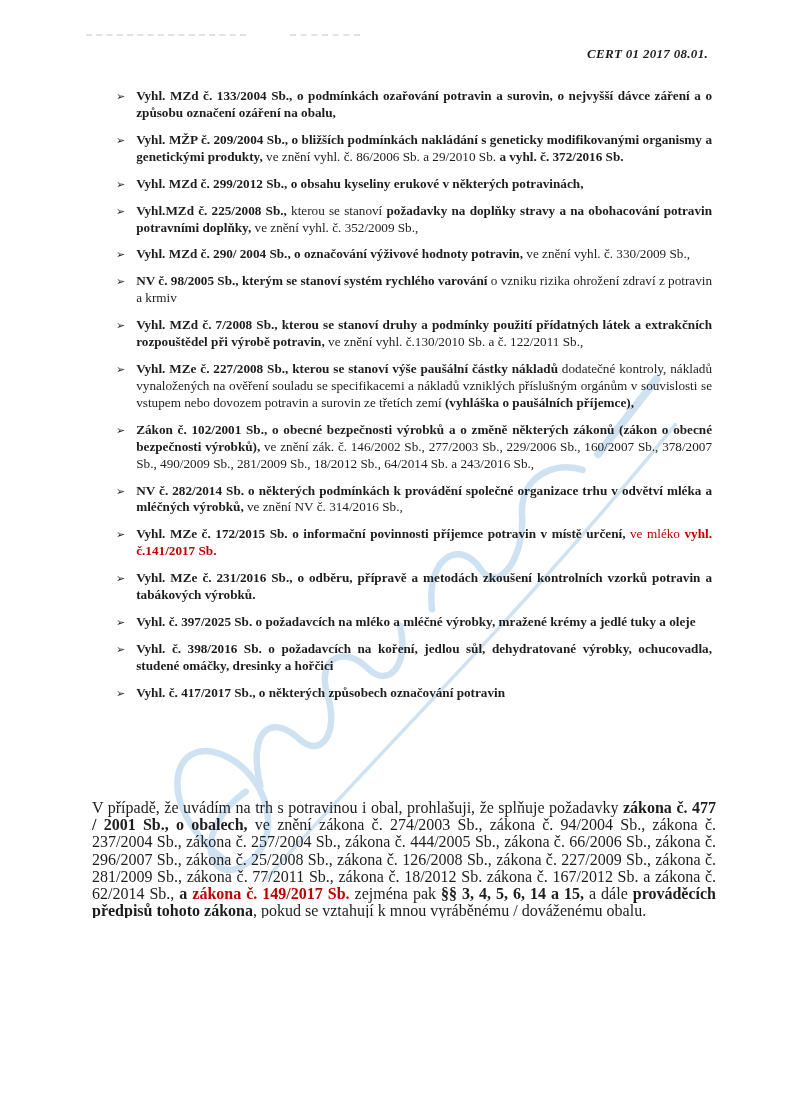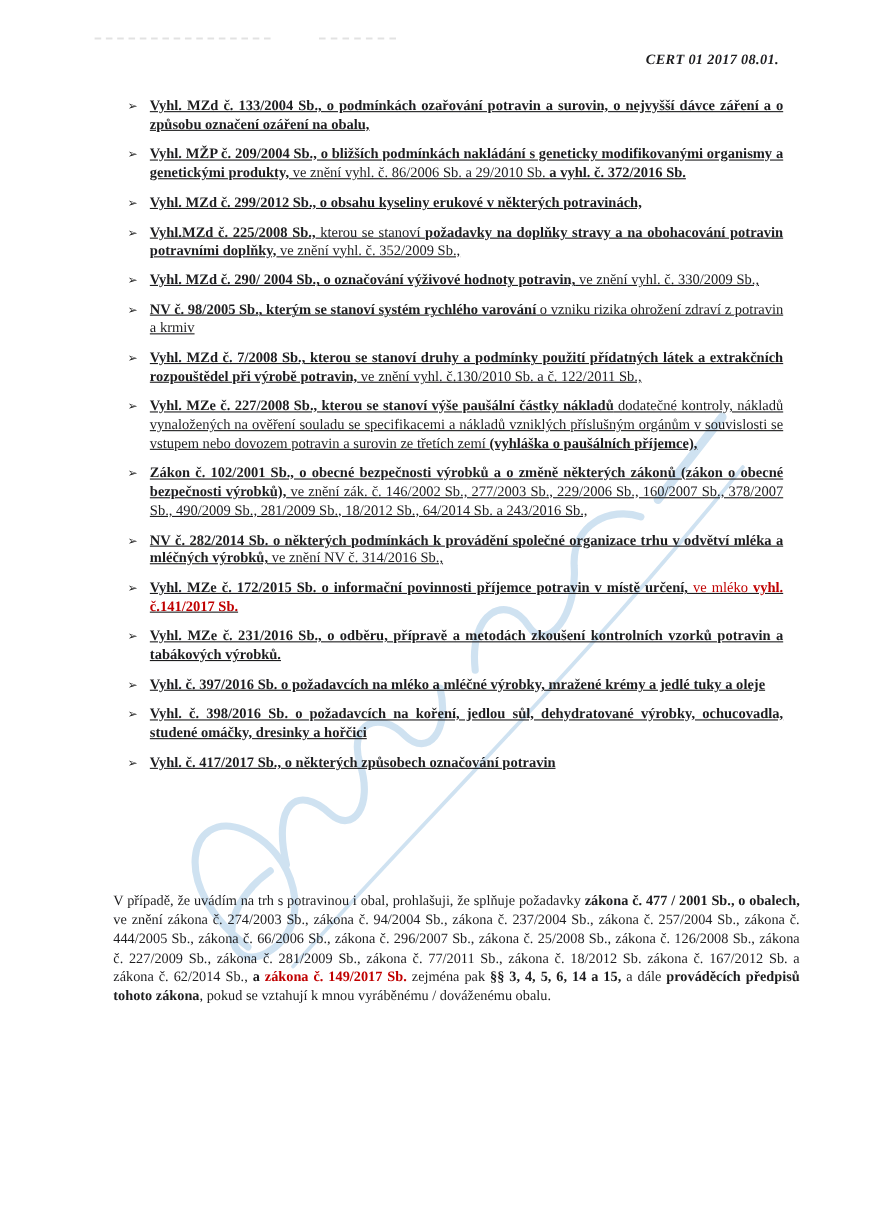--- a/index.html
+++ b/index.html
@@ -17,26 +17,26 @@
   .watermark{
     position:absolute;left:30px;top:260px;width:740px;height:700px;
     pointer-events:none;opacity:.55;
   }
   .reglist{position:absolute;top:88px;left:116px;width:596px;margin:0;padding:0;list-style:none;}
   .item{display:flex;gap:11px;margin-bottom:10px;}
   .bullet{
     flex:0 0 auto;font-family:"DejaVu Sans",sans-serif;
     font-size:11px;line-height:17px;color:#222;
   }
-  .itext{flex:1;font-size:13.2px;line-height:16.9px;text-align:justify;text-decoration:underline;}
+  .itext{flex:1;font-size:13.2px;line-height:16.9px;text-align:justify;}
   .b{font-weight:bold;}
   .r{color:var(--red,#c00000);}
   .decl{
-    position:absolute;top:795px;left:88px;width:624px;margin:15px;
-    font-size:13px;line-height:17.2px;text-align:justify;
+    position:absolute;top:795px;left:88px;width:624px;margin:4px;
+    font-size:16px;line-height:17.2px;text-align:justify;
   }
   .footer{
     position:absolute;left:88px;right:88px;top:1032px;
     font-size:12.5px;border-top:1px solid #ececec;padding-top:9px;
   }
 </style>
 </head>
 <body>
 
 <div class="page">
@@ -113,21 +113,21 @@
         <span class="itext"><span class="b">Vyhl. MZe č. 172/2015 Sb. o informační povinnosti příjemce potravin v místě určení,</span><span class="r"> ve mléko </span><span class="b r">vyhl. č.141/2017 Sb.</span></span>
       </li>
 
       <li class="item">
         <span class="bullet">➢</span>
         <span class="itext"><span class="b">Vyhl. MZe č. 231/2016 Sb., o odběru, přípravě a metodách zkoušení kontrolních vzorků potravin a tabákových výrobků.</span></span>
       </li>
 
       <li class="item">
         <span class="bullet">➢</span>
-        <span class="itext"><span class="b">Vyhl. č. 397/2016 Sb. o požadavcích na mléko a mléčné výrobky, mražené krémy a jedlé tuky a oleje</span></span>
+        <span class="itext"><span class="b">Vyhl. č. 397/2025 Sb. o požadavcích na mléko a mléčné výrobky, mražené krémy a jedlé tuky a oleje</span></span>
       </li>
 
       <li class="item">
         <span class="bullet">➢</span>
         <span class="itext"><span class="b">Vyhl. č. 398/2016 Sb. o požadavcích na koření, jedlou sůl, dehydratované výrobky, ochucovadla, studené omáčky, dresinky a hořčici</span></span>
       </li>
 
       <li class="item">
         <span class="bullet">➢</span>
         <span class="itext"><span class="b">Vyhl. č. 417/2017 Sb., o některých způsobech označování potravin</span></span>

